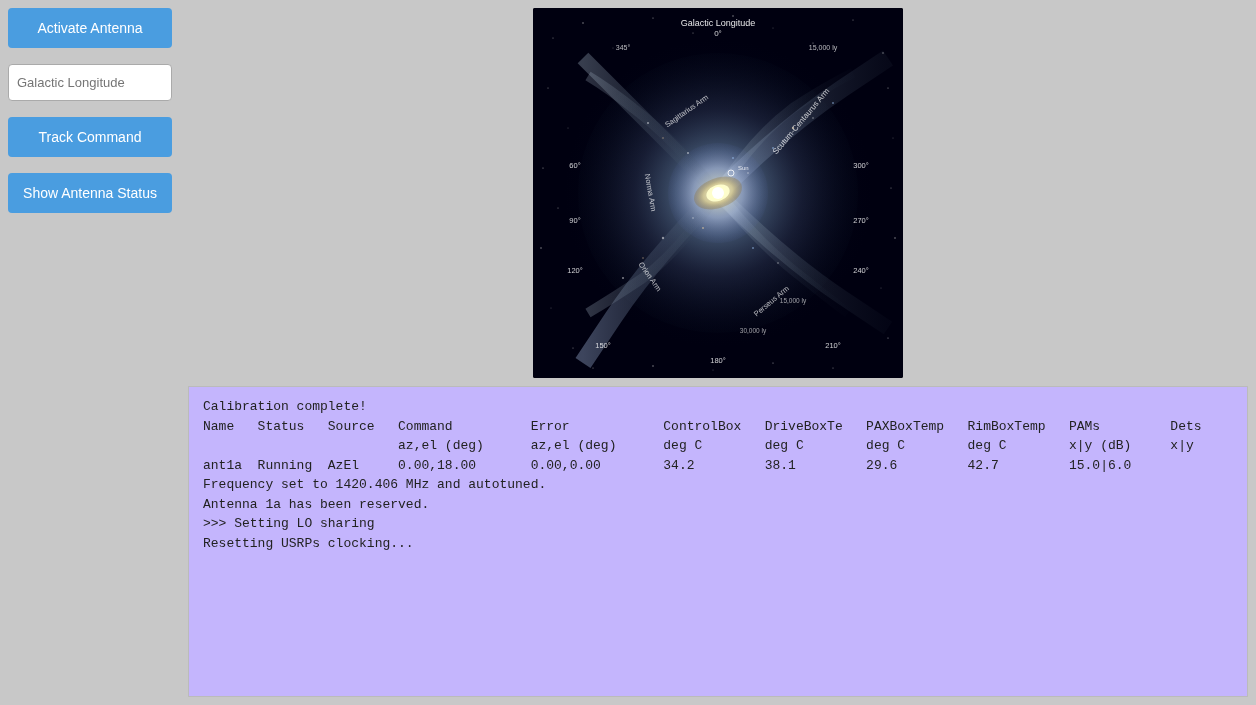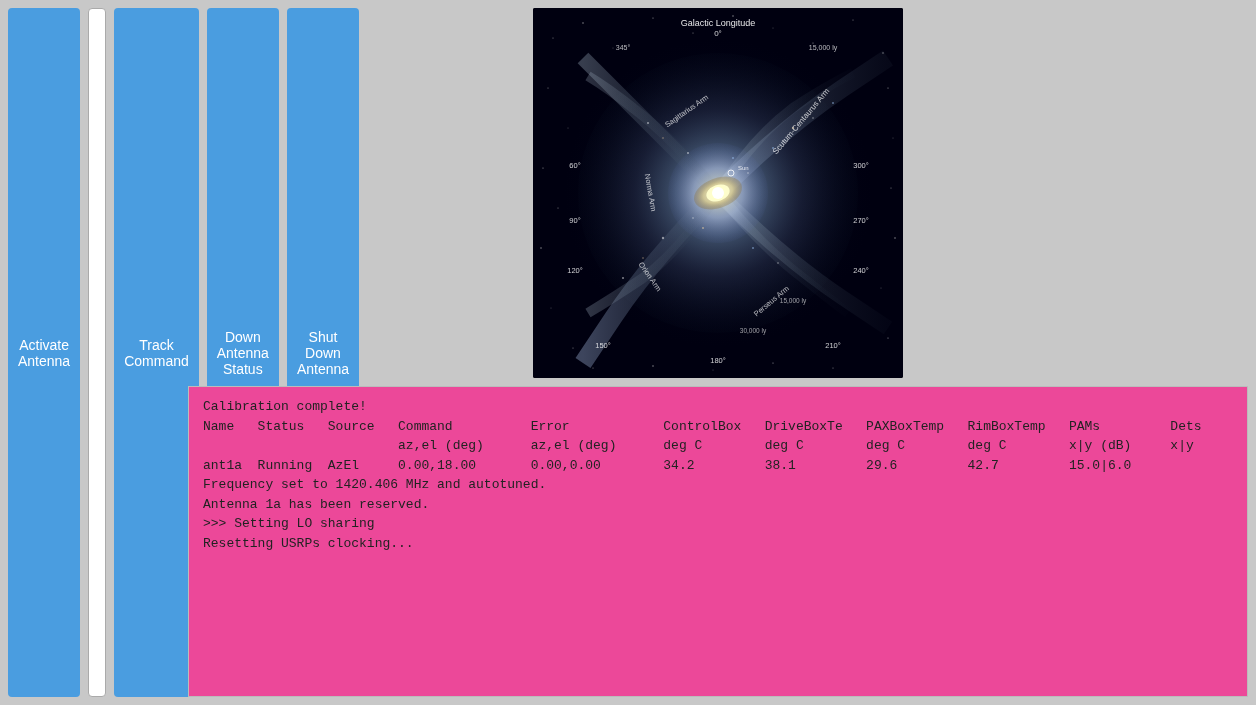--- a/index.html
+++ b/index.html
@@ -10,22 +10,22 @@
       height: 705px;
       overflow: hidden;
       display: flex;
     }
     .sidebar {
       width: 180px;
       min-width: 180px;
       background-color: #c8c8c8;
       padding: 8px;
       display: flex;
-      flex-direction: row;
-      gap: 8px;
+      flex-direction: column;
+      gap: 16px;
     }
     .sidebar-btn {
       background-color: #4a9de0;
       color: white;
       border: none;
       border-radius: 4px;
       padding: 12px 10px;
       font-size: 14px;
       cursor: pointer;
       width: 100%;
@@ -60,40 +60,39 @@
       border-radius: 2px;
       position: relative;
       overflow: hidden;
     }
     .galaxy-svg {
       width: 100%;
       height: 100%;
     }
     .console-panel {
       flex: 1;
-      background-color: #ec4899;
+      background-color: #c4b5fd;
       border: 1px solid #bbb;
       padding: 10px 14px;
       font-family: 'Courier New', Courier, monospace;
       font-size: 13px;
       color: #222;
       overflow-y: auto;
       line-height: 1.5;
       white-space: pre;
     }
   </style>
 </head>
 <body>
 
 <div class="sidebar">
   <button class="sidebar-btn">Activate Antenna</button>
   <input class="sidebar-input" type="text" placeholder="Galactic Longitude" style="">
   <button class="sidebar-btn">Track Command</button>
-  <button class="sidebar-btn">Down Antenna Status</button>
-  <button class="sidebar-btn">Shut Down Antenna</button>
+  <button class="sidebar-btn">Show Antenna Status</button>
 </div>
 
 <div class="main-content">
   <div class="galaxy-image-container">
     <div class="galaxy-canvas">
       
       <svg class="galaxy-svg" viewBox="0 0 370 370" xmlns="http://www.w3.org/2000/svg">
 
         <rect width="370" height="370" fill="#000010"></rect>
 

